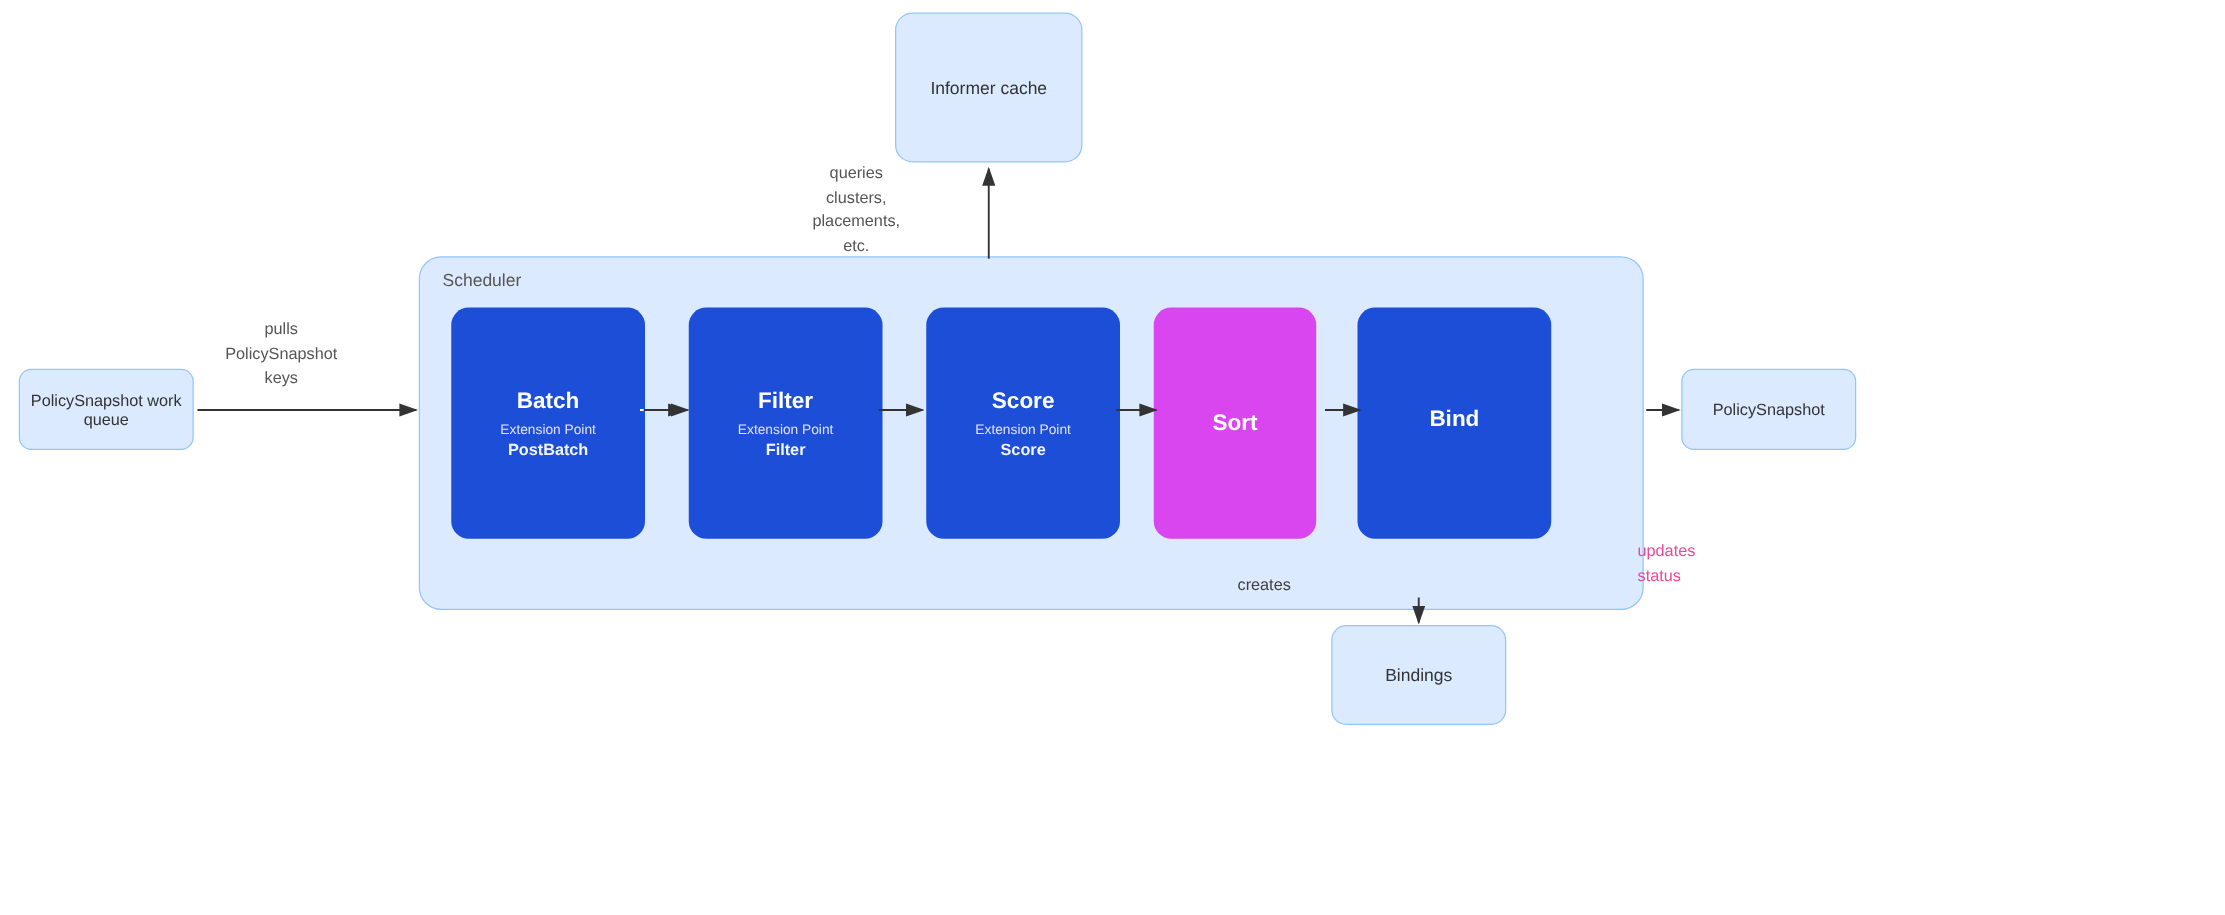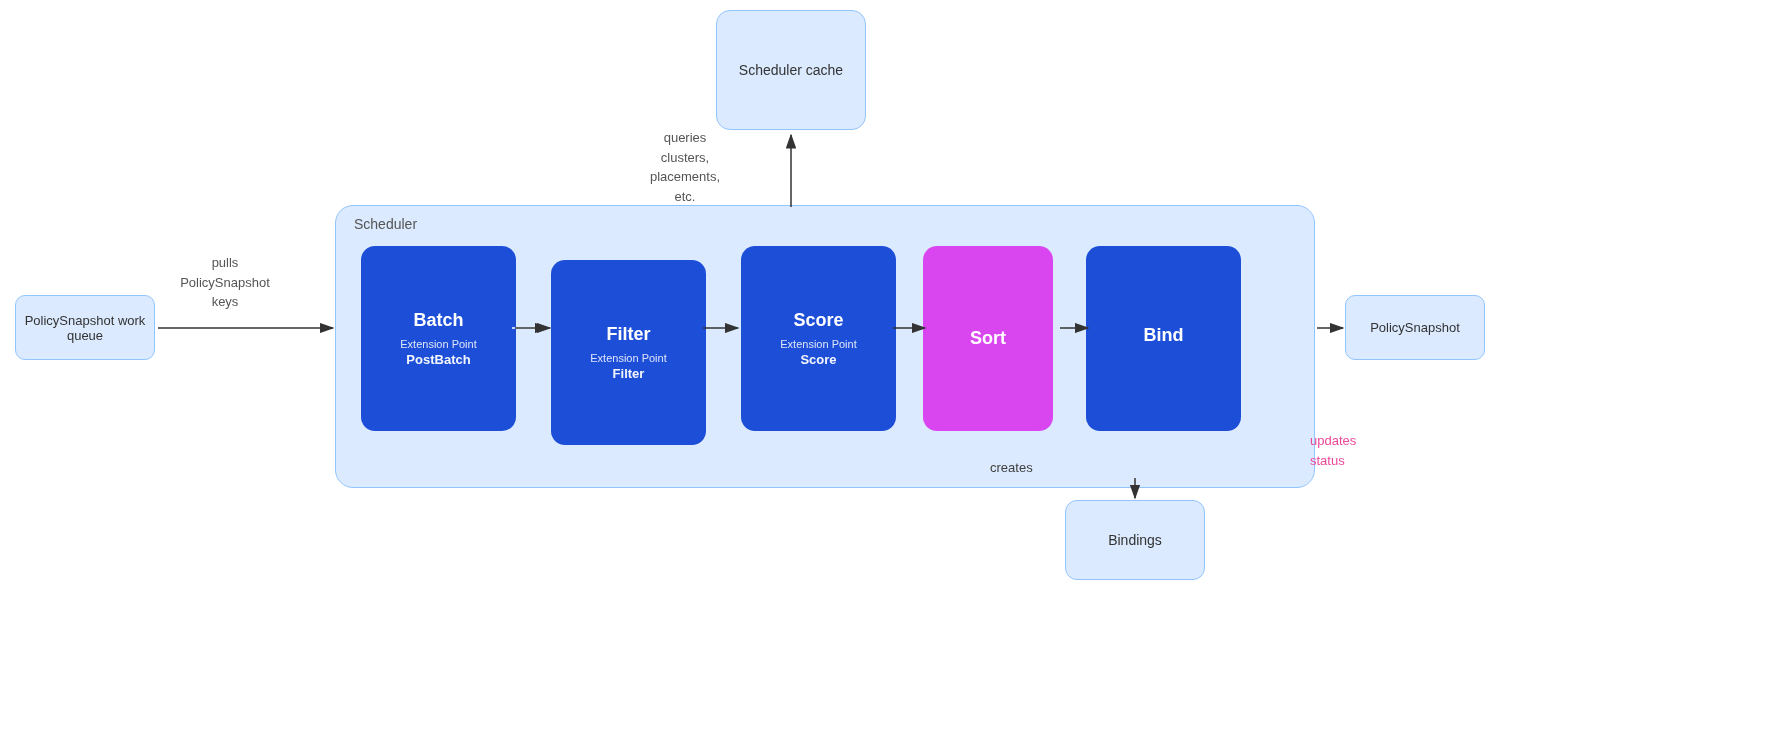--- a/index.html
+++ b/index.html
@@ -217,21 +217,21 @@
       line-height: 1.5;
       margin-top: 16px;
     }
   </style>
 </head>
 <body>
 
 <div class="diagram-container">
 
   <div class="informer-cache">
-    <span>Scheduler cache</span>
+    <span>Informer cache</span>
   </div>
 
   <div class="policy-snapshot-queue">
     <span>PolicySnapshot work queue</span>
   </div>
 
   <div class="policy-snapshot-output">
     <span>PolicySnapshot</span>
   </div>
 
@@ -241,21 +241,21 @@
 
   <div class="scheduler-container">
     <span class="scheduler-label">Scheduler</span>
 
     <div class="step-box" style="left: 25px;">
       <div class="step-title">Batch</div>
       <div class="step-subtitle">Extension Point</div>
       <div class="step-subtitle-bold">PostBatch</div>
     </div>
 
-    <div class="step-box" style="left: 215px; margin-top: 14px;">
+    <div class="step-box" style="left: 215px;">
       <div class="step-title">Filter</div>
       <div class="step-subtitle">Extension Point</div>
       <div class="step-subtitle-bold">Filter</div>
     </div>
 
     <div class="step-box" style="left: 405px;">
       <div class="step-title">Score</div>
       <div class="step-subtitle">Extension Point</div>
       <div class="step-subtitle-bold">Score</div>
     </div>

